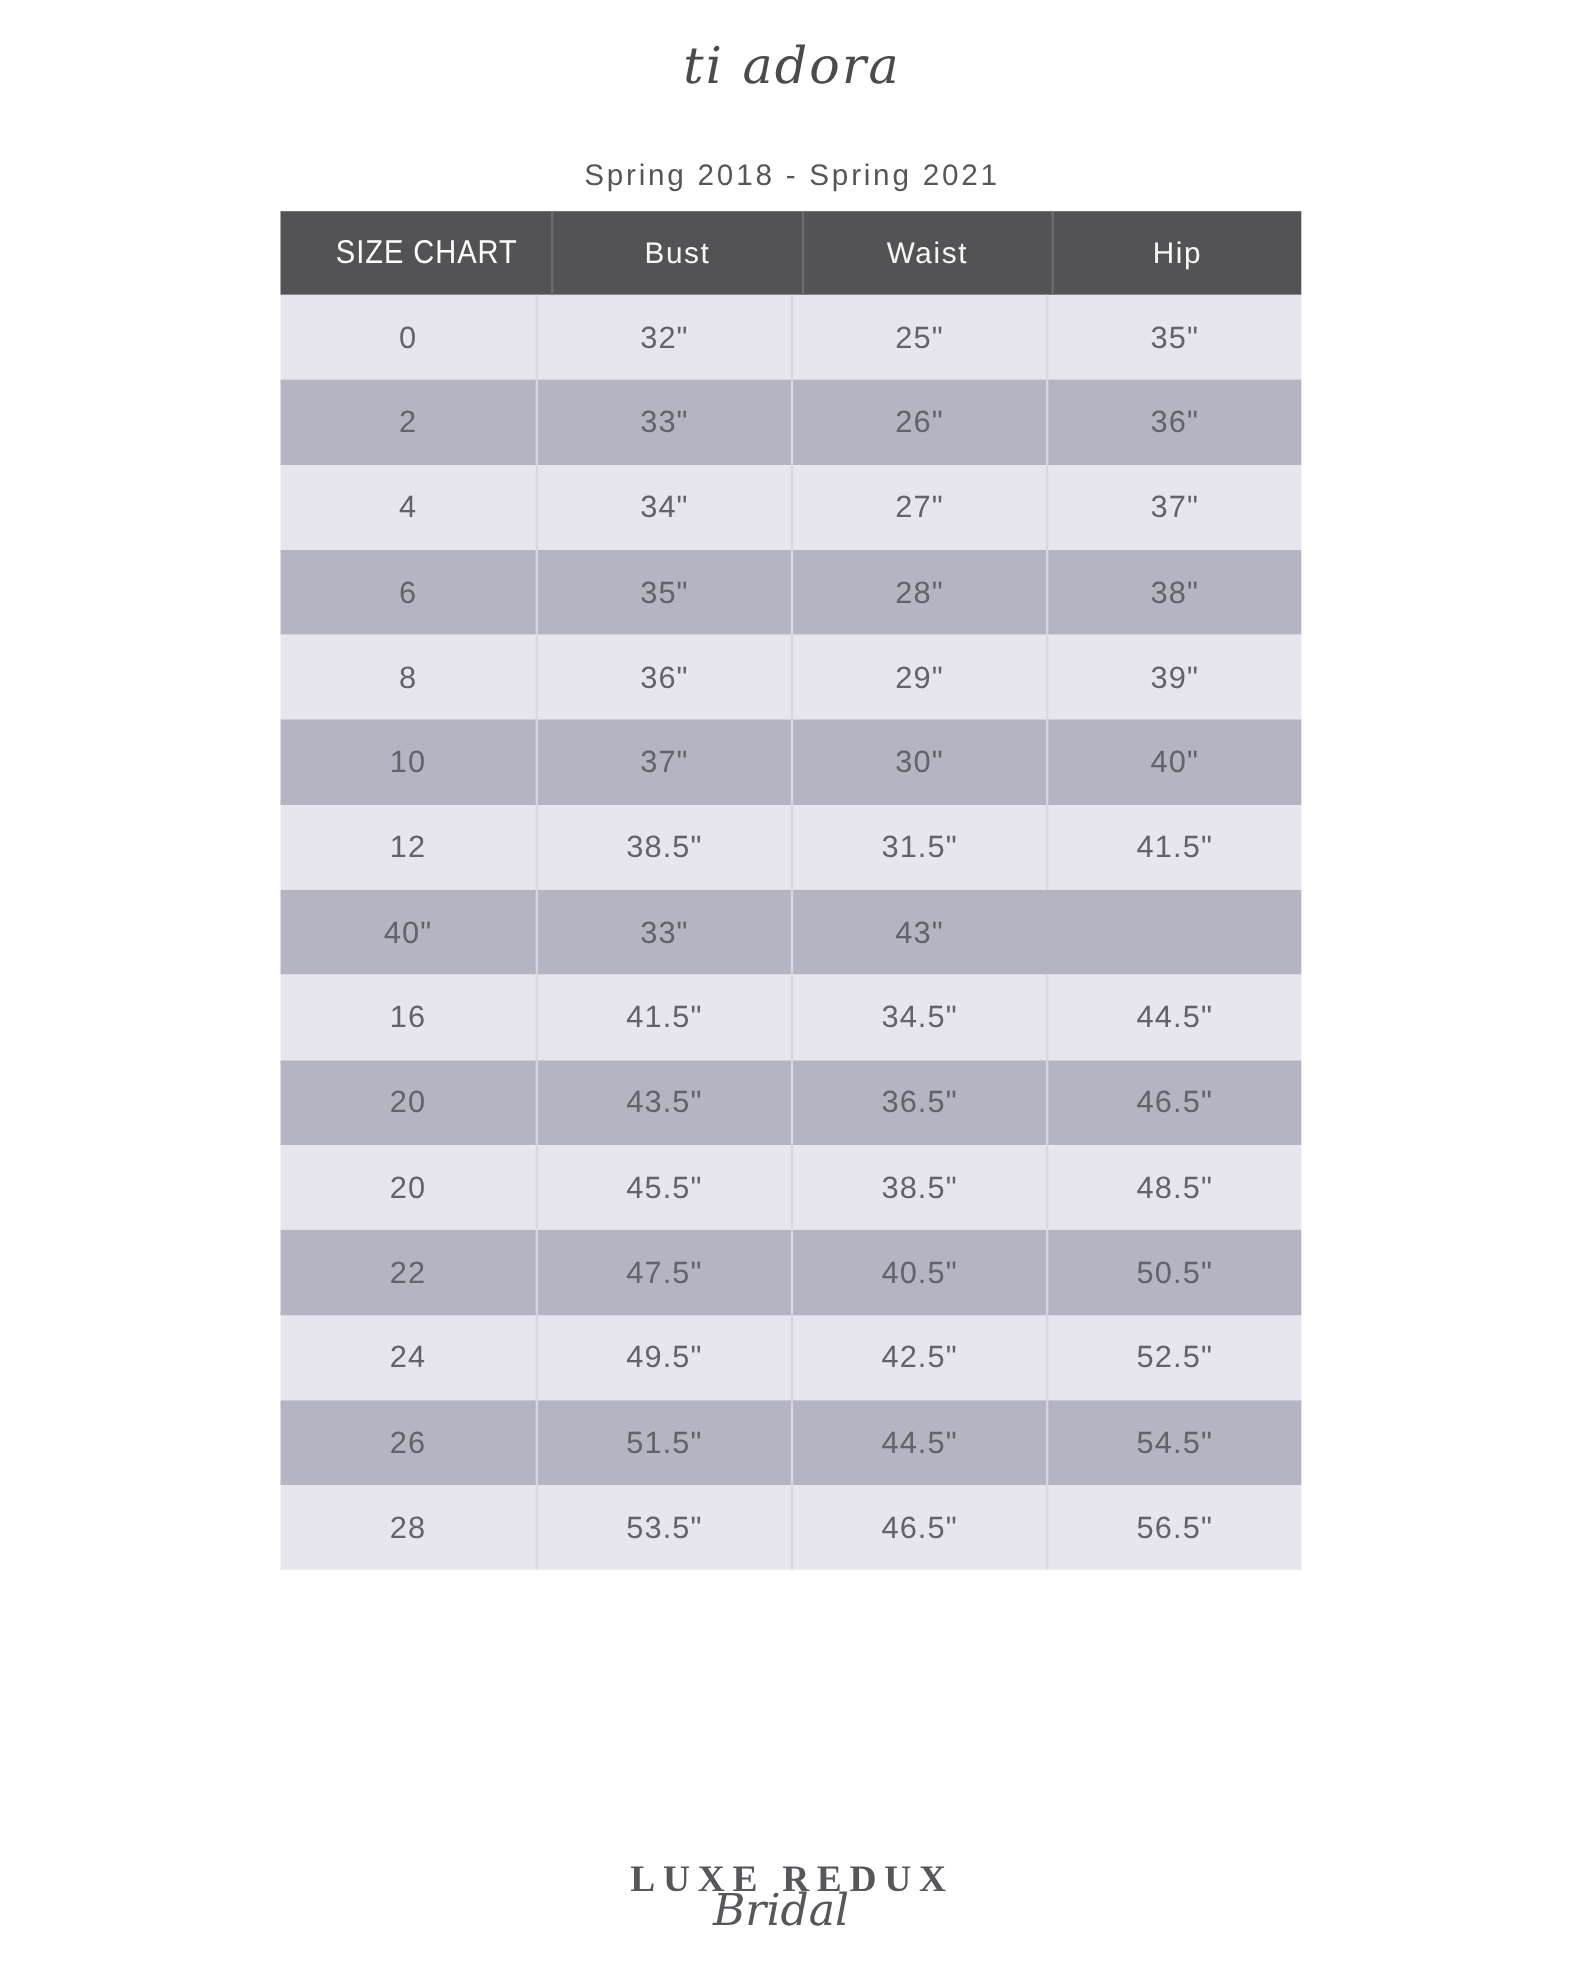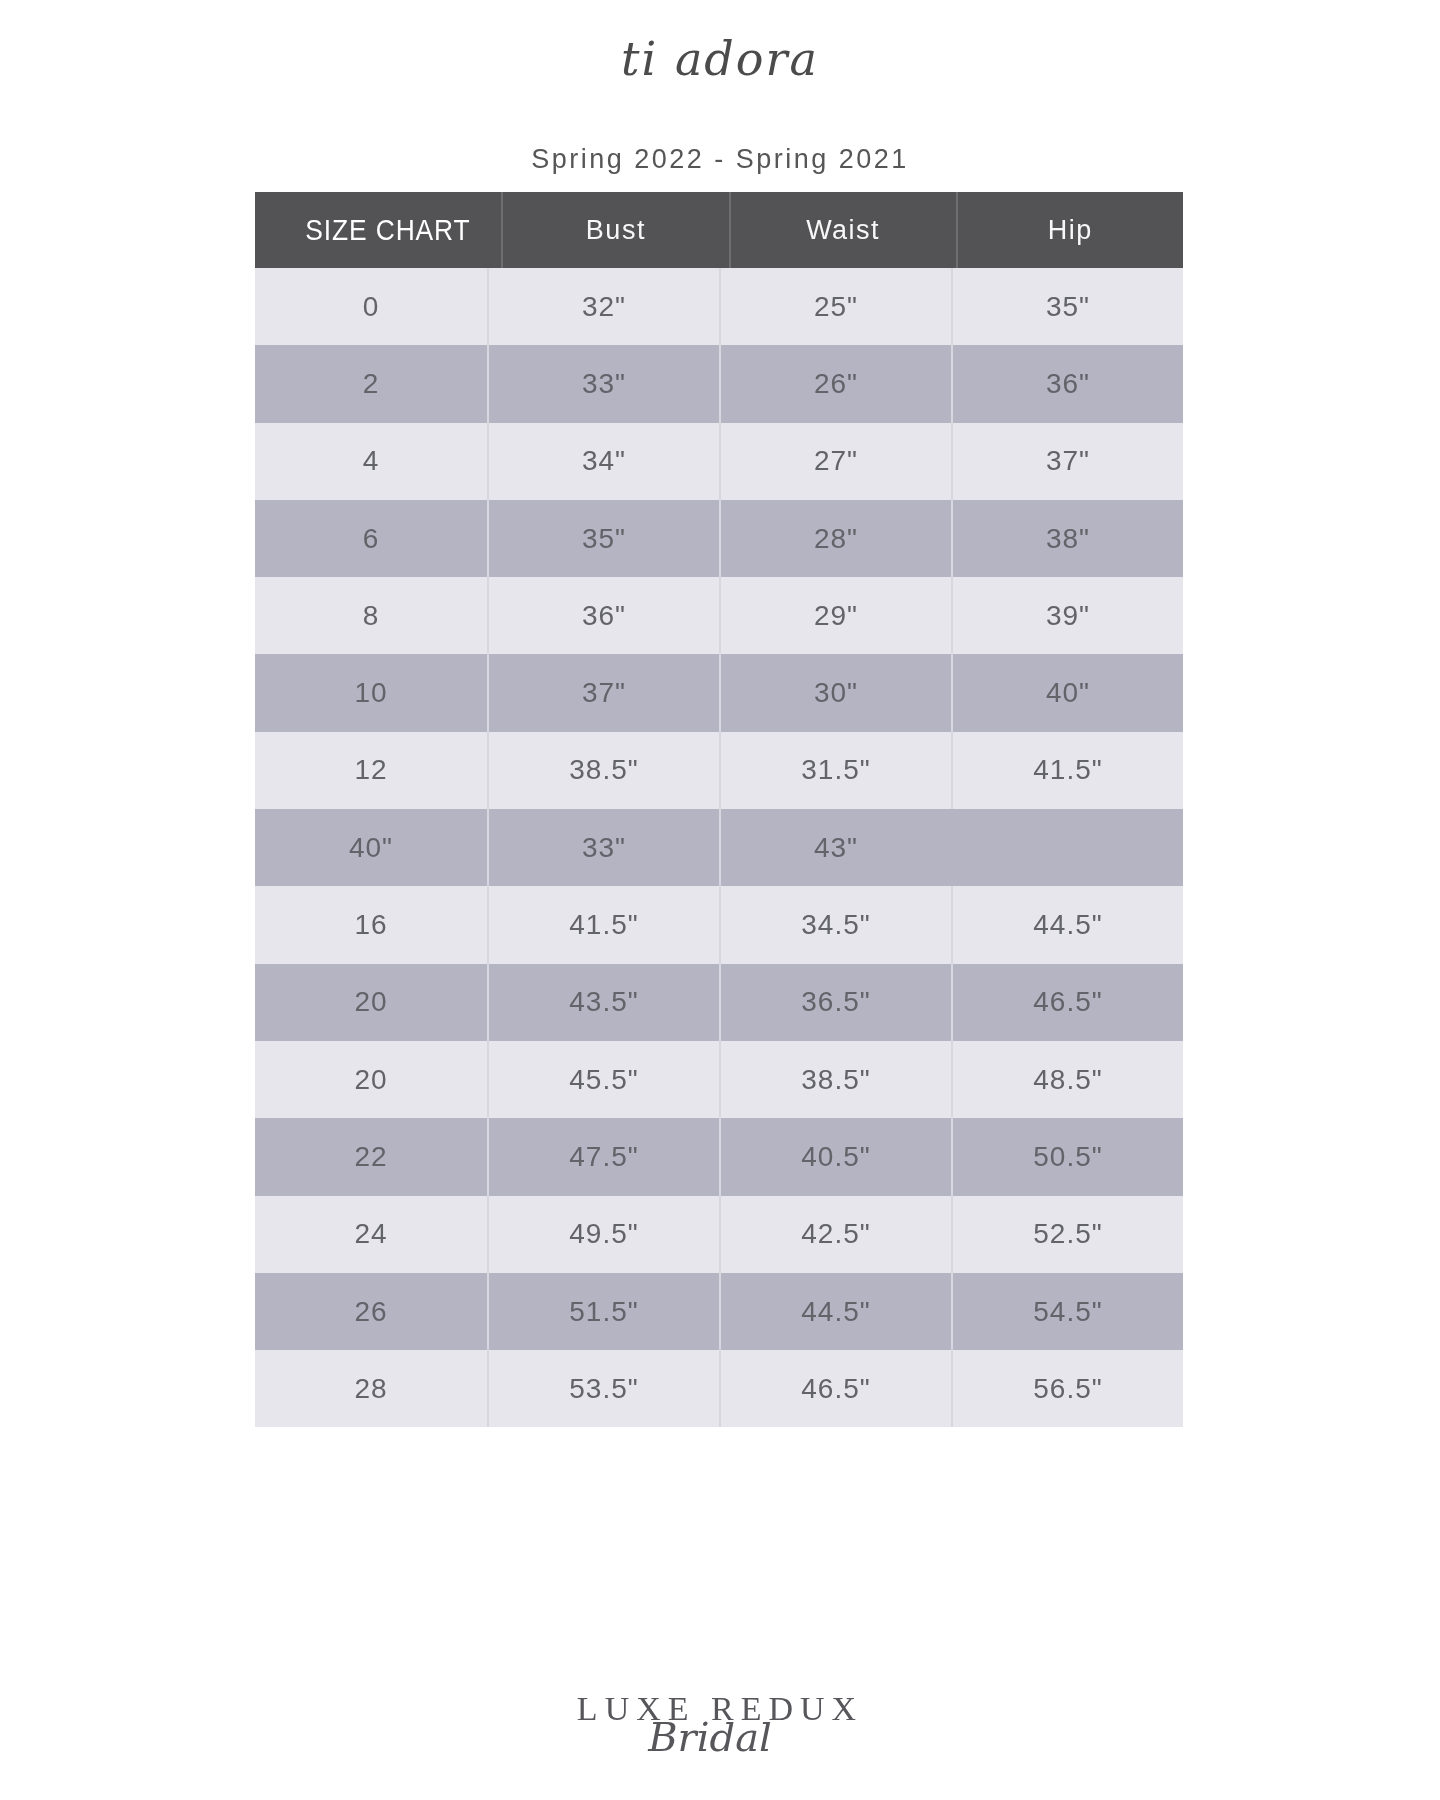--- a/index.html
+++ b/index.html
@@ -95,41 +95,41 @@
   .footer-logo {
     position: absolute;
     top: 1690px;
     left: 0;
     width: 100%;
     text-align: center;
     color: var(--logo-text, #56565b);
   }
   .logo-main {
     font-family: "Liberation Serif", serif;
-    font-weight: normal;
+    font-weight: bold;
     font-size: 34px;
     letter-spacing: 7px;
     line-height: 1.1;
   }
   .logo-script {
     font-family: "DejaVu Serif", serif;
     font-style: italic;
     font-size: 40px;
     line-height: 1;
     margin-top: -10px;
     transform: translateX(-10px);
   }
 </style>
 </head>
 <body>
 
 <div class="page">
 
   <div class="brand-title">ti adora</div>
-  <div class="season-range">Spring 2022 - Spring 2021</div>
+  <div class="season-range">Spring 2018 - Spring 2021</div>
 
   <div class="size-table">
     <div class="thead">
       <div class="th th-size">
           <span>SIZE CHART</span>
         </div>
       <div class="th">Bust</div>
       <div class="th">Waist</div>
       <div class="th">Hip</div>
     </div>

